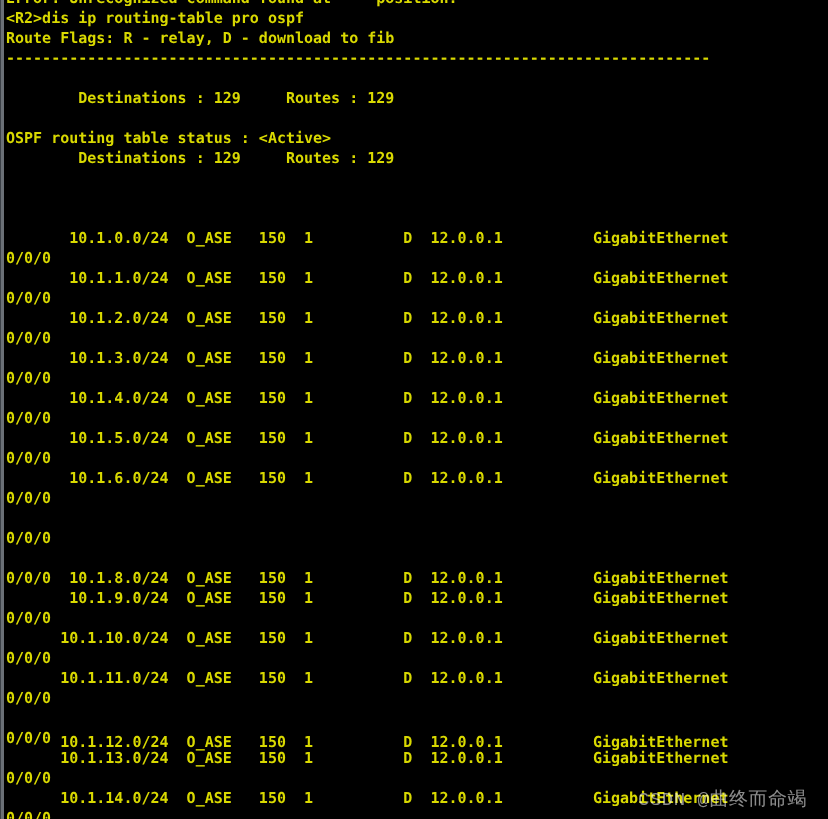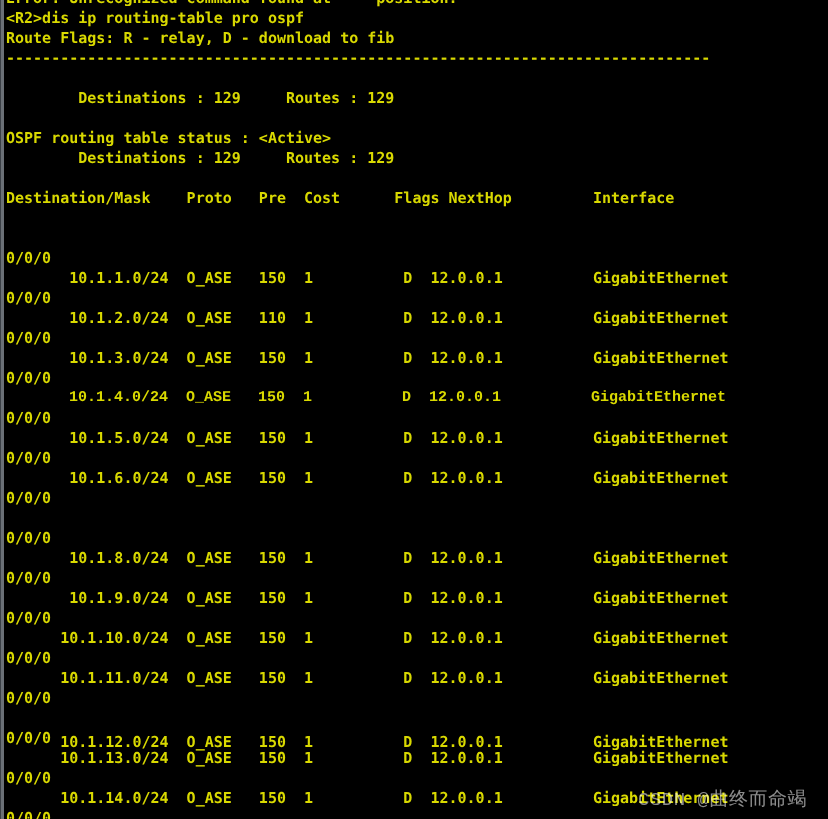--- a/index.html
+++ b/index.html
@@ -92,37 +92,37 @@
   <div id="screen">
       <div class="line" style="top: -12px;">Error: Unrecognized command found at '^' position.</div>
       <div class="line" style="top: 8px;">&lt;R2&gt;dis ip routing-table pro ospf</div>
       <div class="line" style="top: 28px;">Route Flags: R - relay, D - download to fib</div>
       <div class="line" style="top: 48px;">------------------------------------------------------------------------------</div>
       <div class="line" style="top: 88px;">        Destinations : 129     Routes : 129</div>
       <div class="line" style="top: 108px;"></div>
       <div class="line" style="top: 128px;">OSPF routing table status : &lt;Active&gt;</div>
       <div class="line" style="top: 148px;">        Destinations : 129     Routes : 129</div>
       <div class="line" style="top: 168px;"></div>
-      <div class="line" style="top: 188px;">Destination/Mask    Proto   Pre  Cost      Flags NextHop         Interface</div>
       <div class="line" style="top: 208px;"></div>
+      <div class="line" style="top: 228px;">       10.1.0.0/24  O_ASE   150  1          D  12.0.0.1          GigabitEthernet</div>
       <div class="line" style="top: 248px;">0/0/0</div>
       <div class="line" style="top: 268px;">       10.1.1.0/24  O_ASE   150  1          D  12.0.0.1          GigabitEthernet</div>
       <div class="line" style="top: 288px;">0/0/0</div>
-      <div class="line" style="top: 308px;">       10.1.2.0/24  O_ASE   110  1          D  12.0.0.1          GigabitEthernet</div>
+      <div class="line" style="top: 308px;">       10.1.2.0/24  O_ASE   150  1          D  12.0.0.1          GigabitEthernet</div>
       <div class="line" style="top: 328px;">0/0/0</div>
       <div class="line" style="top: 348px;">       10.1.3.0/24  O_ASE   150  1          D  12.0.0.1          GigabitEthernet</div>
       <div class="line" style="top: 368px;">0/0/0</div>
-      <div class="line" style="top: 388px; font-family: Liberation Mono, monospace;">       10.1.4.0/24  O_ASE   150  1          D  12.0.0.1          GigabitEthernet</div>
+      <div class="line" style="top: 388px;">       10.1.4.0/24  O_ASE   150  1          D  12.0.0.1          GigabitEthernet</div>
       <div class="line" style="top: 408px;">0/0/0</div>
       <div class="line" style="top: 428px;">       10.1.5.0/24  O_ASE   150  1          D  12.0.0.1          GigabitEthernet</div>
       <div class="line" style="top: 448px;">0/0/0</div>
       <div class="line" style="top: 468px;">       10.1.6.0/24  O_ASE   150  1          D  12.0.0.1          GigabitEthernet</div>
       <div class="line" style="top: 488px;">0/0/0</div>
       <div class="line" style="top: 528px;">0/0/0</div>
-      <div class="line" style="top: 548px;">       10.1.8.0/24  O_ASE   150  1          D  12.0.0.1          GigabitEthernet</div>
+      <div class="line" style="top: 568px;">       10.1.8.0/24  O_ASE   150  1          D  12.0.0.1          GigabitEthernet</div>
       <div class="line" style="top: 568px;">0/0/0</div>
       <div class="line" style="top: 588px; text-align: right;">       10.1.9.0/24  O_ASE   150  1          D  12.0.0.1          GigabitEthernet</div>
       <div class="line" style="top: 608px;">0/0/0</div>
       <div class="line" style="top: 628px;">      10.1.10.0/24  O_ASE   150  1          D  12.0.0.1          GigabitEthernet</div>
       <div class="line" style="top: 648px;">0/0/0</div>
       <div class="line" style="top: 668px;">      10.1.11.0/24  O_ASE   150  1          D  12.0.0.1          GigabitEthernet</div>
       <div class="line" style="top: 688px;">0/0/0</div>
       <div class="line" style="top: 732px;">      10.1.12.0/24  O_ASE   150  1          D  12.0.0.1          GigabitEthernet</div>
       <div class="line" style="top: 728px;">0/0/0</div>
       <div class="line" style="top: 748px;">      10.1.13.0/24  O_ASE   150  1          D  12.0.0.1          GigabitEthernet</div>

